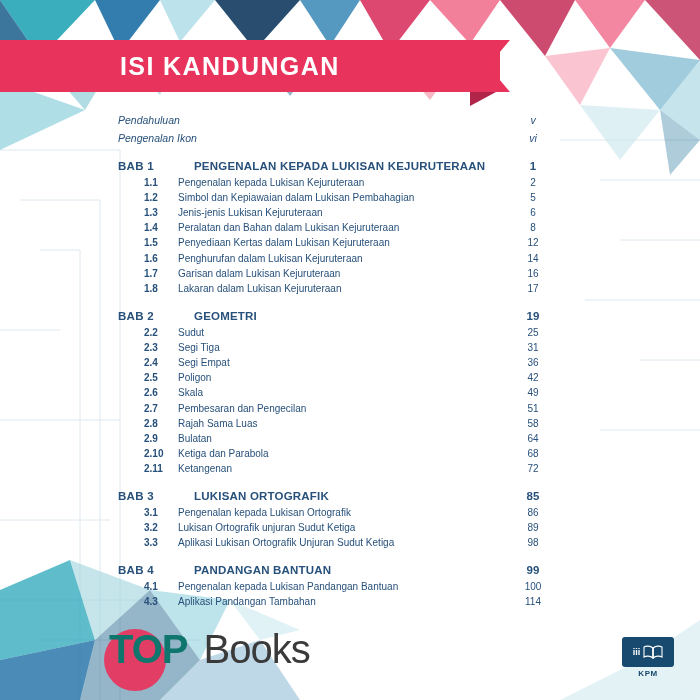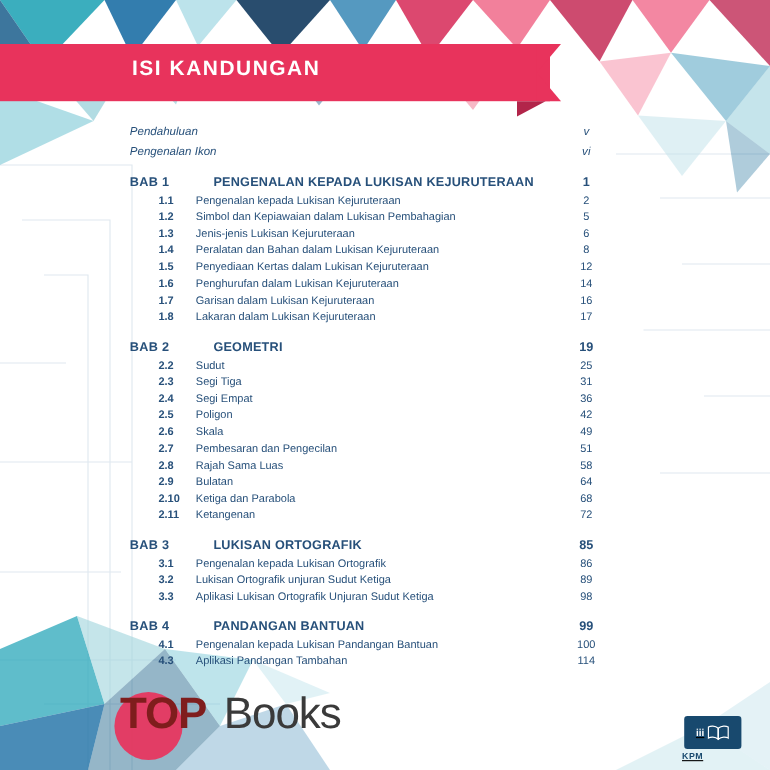--- a/index.html
+++ b/index.html
@@ -60,21 +60,21 @@
     top: 52px;
     width: 0;
     height: 0;
     border-left: 26px solid #b2254a;
     border-bottom: 14px solid transparent;
   }
   .title-text {
     position: absolute;
     left: 120px;
     top: 52px;
-    font-size: 19px;
+    font-size: 25px;
     font-weight: bold;
     color: #ffffff;
     letter-spacing: 1.4px;
     z-index: 12;
   }
 
   
   .toc {
     position: absolute;
     left: 118px;
@@ -147,44 +147,43 @@
     width: 62px;
     height: 62px;
     border-radius: 50%;
     background: #e8335c;
     opacity: .92;
   }
   .wm-top {
     position: relative;
     font-size: 40px;
     font-weight: bold;
-    color: #7f1d1d;
+    color: #0f766e;
     letter-spacing: -1px;
     z-index: 2;
     padding-left: 14px;
   }
   .wm-books {
     position: relative;
     font-size: 40px;
     font-weight: normal;
     color: #3a3a3a;
     letter-spacing: -1px;
     z-index: 2;
     margin-left: 16px;
   }
 
   
   .footer-badge {
     position: absolute;
     right: 24px;
-    bottom: 8px;
+    bottom: 22px;
     width: 56px;
-    text-align: left;
+    text-align: center;
     z-index: 15;
-    text-decoration: underline;
   }
   .badge-box {
     width: 52px;
     height: 30px;
     margin: 0 auto;
     background: #18496e;
     border-radius: 3px;
     position: relative;
     display: flex;
     align-items: center;

